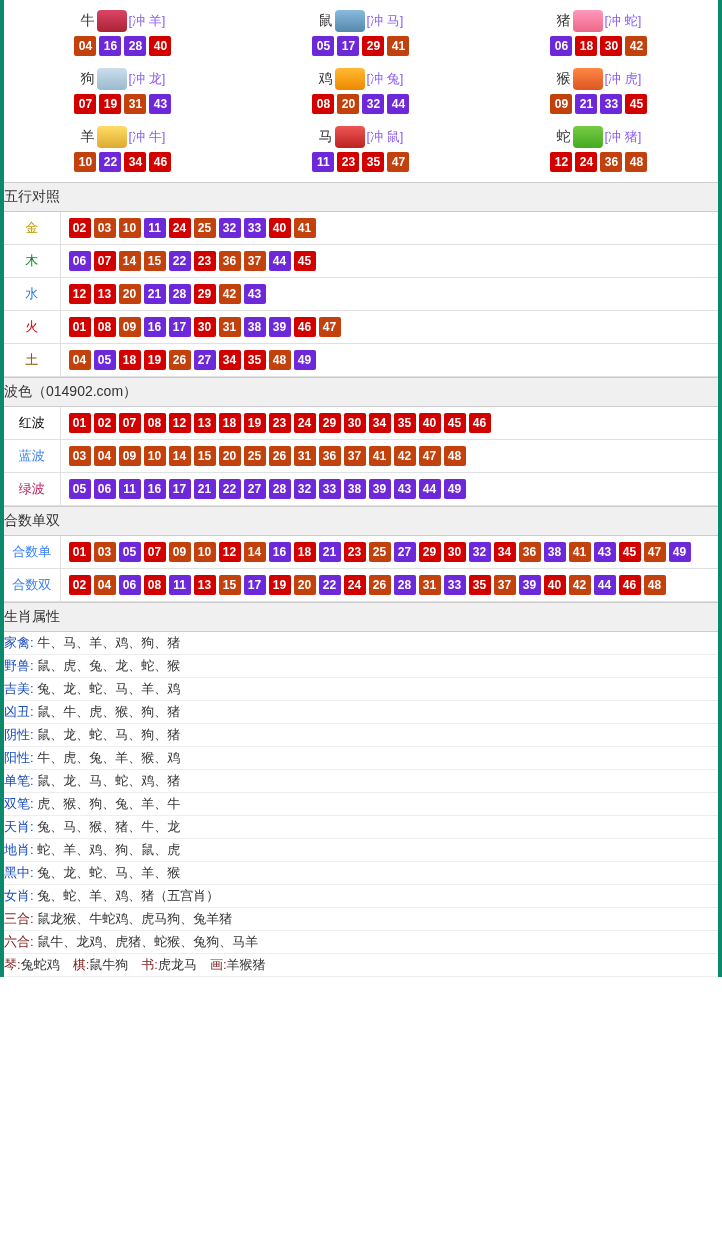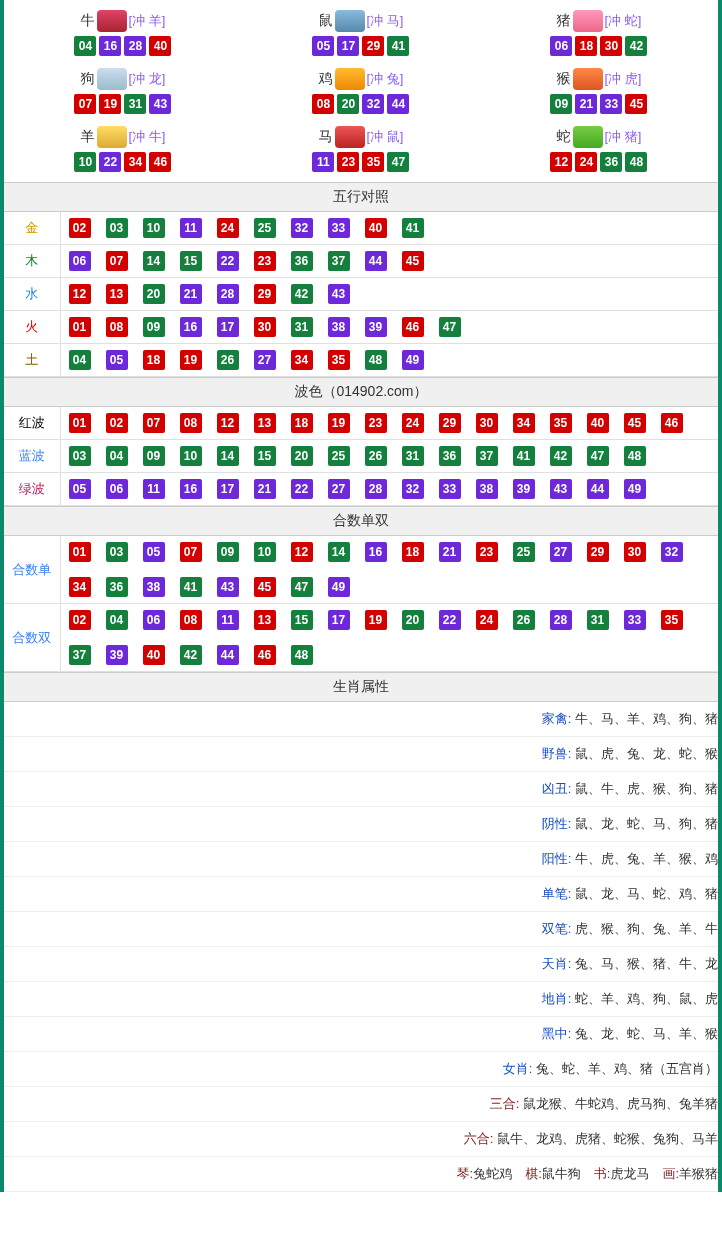--- a/index.html
+++ b/index.html
@@ -7,30 +7,30 @@
   .wrap{width:722px;border-left:4px solid #0a8a6a;border-right:4px solid #0a8a6a}
   .zodiac-grid{display:flex;flex-wrap:wrap;padding:4px 0}
   .z-cell{width:33.33%;text-align:center;padding:6px 0}
   .z-line1{display:flex;align-items:center;justify-content:center;gap:2px}
   .z-name{font-size:14px}
   .z-icon{width:30px;height:22px;display:inline-block}
   .z-conf{color:#8b5cf6}
   .z-nums{margin-top:4px;display:flex;justify-content:center;gap:3px}
   .num{display:inline-flex;align-items:center;justify-content:center;width:22px;height:20px;color:#fff;font-size:12px;font-weight:bold;border-radius:2px}
   .r{background:#d30000}
-  .b{background:#15803d}
+  .b{background:#c2410c}
   .g{background:#6d28d9}
-  .sec-hdr{background:#f0f0f0;border-top:1px solid #ccc;border-bottom:1px solid #ccc;text-align:center;padding:5px 0;font-size:14px}
+  .sec-hdr{background:#f0f0f0;border-top:1px solid #ccc;border-bottom:1px solid #ccc;padding:5px 0;font-size:14px}
   .tbl{width:100%;border-collapse:collapse}
   .tbl td{border-bottom:1px solid #e0e0e0;padding:6px 8px;vertical-align:middle}
   .tbl td.lbl{width:56px;text-align:center;border-right:1px solid #e0e0e0}
-  .nums-row{display:flex;flex-wrap:wrap;gap:15px}
+  .nums-row{display:flex;flex-wrap:wrap;gap:3px}
   .c-gold{color:#c79a00}.c-wood{color:#0a8a2a}.c-water{color:#1a7de0}.c-fire{color:#d30000}.c-earth{color:#8a5a00}
   .c-red{color:#000000}.c-blue{color:#3b82f6}.c-green{color:#be185d}
-  .attr-row{text-align:right;padding:8px 0;border-bottom:1px solid #eee}
+  .attr-row{text-align:left;padding:2px 0;border-bottom:1px solid #eee}
   .attr-k{color:#1a4fc0}
   .attr-k2{color:#7f1d1d}
   
   .ico{border-radius:4px}
   .ico-ox{background:linear-gradient(#d46,#a23)}
   .ico-rat{background:linear-gradient(#8bd,#58a)}
   .ico-pig{background:linear-gradient(#f9b,#e68)}
   .ico-dog{background:linear-gradient(#cde,#9bc)}
   .ico-rooster{background:linear-gradient(#fb3,#e80)}
   .ico-monkey{background:linear-gradient(#f84,#d52)}
@@ -401,20 +401,24 @@
   <div id="attrs">
   <div class="attr-row">
     <span class="attr-k">家禽:</span>
     <span> 牛、马、羊、鸡、狗、猪</span>
   </div>
   <div class="attr-row">
     <span class="attr-k">野兽:</span>
     <span> 鼠、虎、兔、龙、蛇、猴</span>
   </div>
   <div class="attr-row">
+    <span class="attr-k">吉美:</span>
+    <span> 兔、龙、蛇、马、羊、鸡</span>
+  </div>
+  <div class="attr-row">
     <span class="attr-k">凶丑:</span>
     <span> 鼠、牛、虎、猴、狗、猪</span>
   </div>
   <div class="attr-row">
     <span class="attr-k">阴性:</span>
     <span> 鼠、龙、蛇、马、狗、猪</span>
   </div>
   <div class="attr-row">
     <span class="attr-k">阳性:</span>
     <span> 牛、虎、兔、羊、猴、鸡</span>

